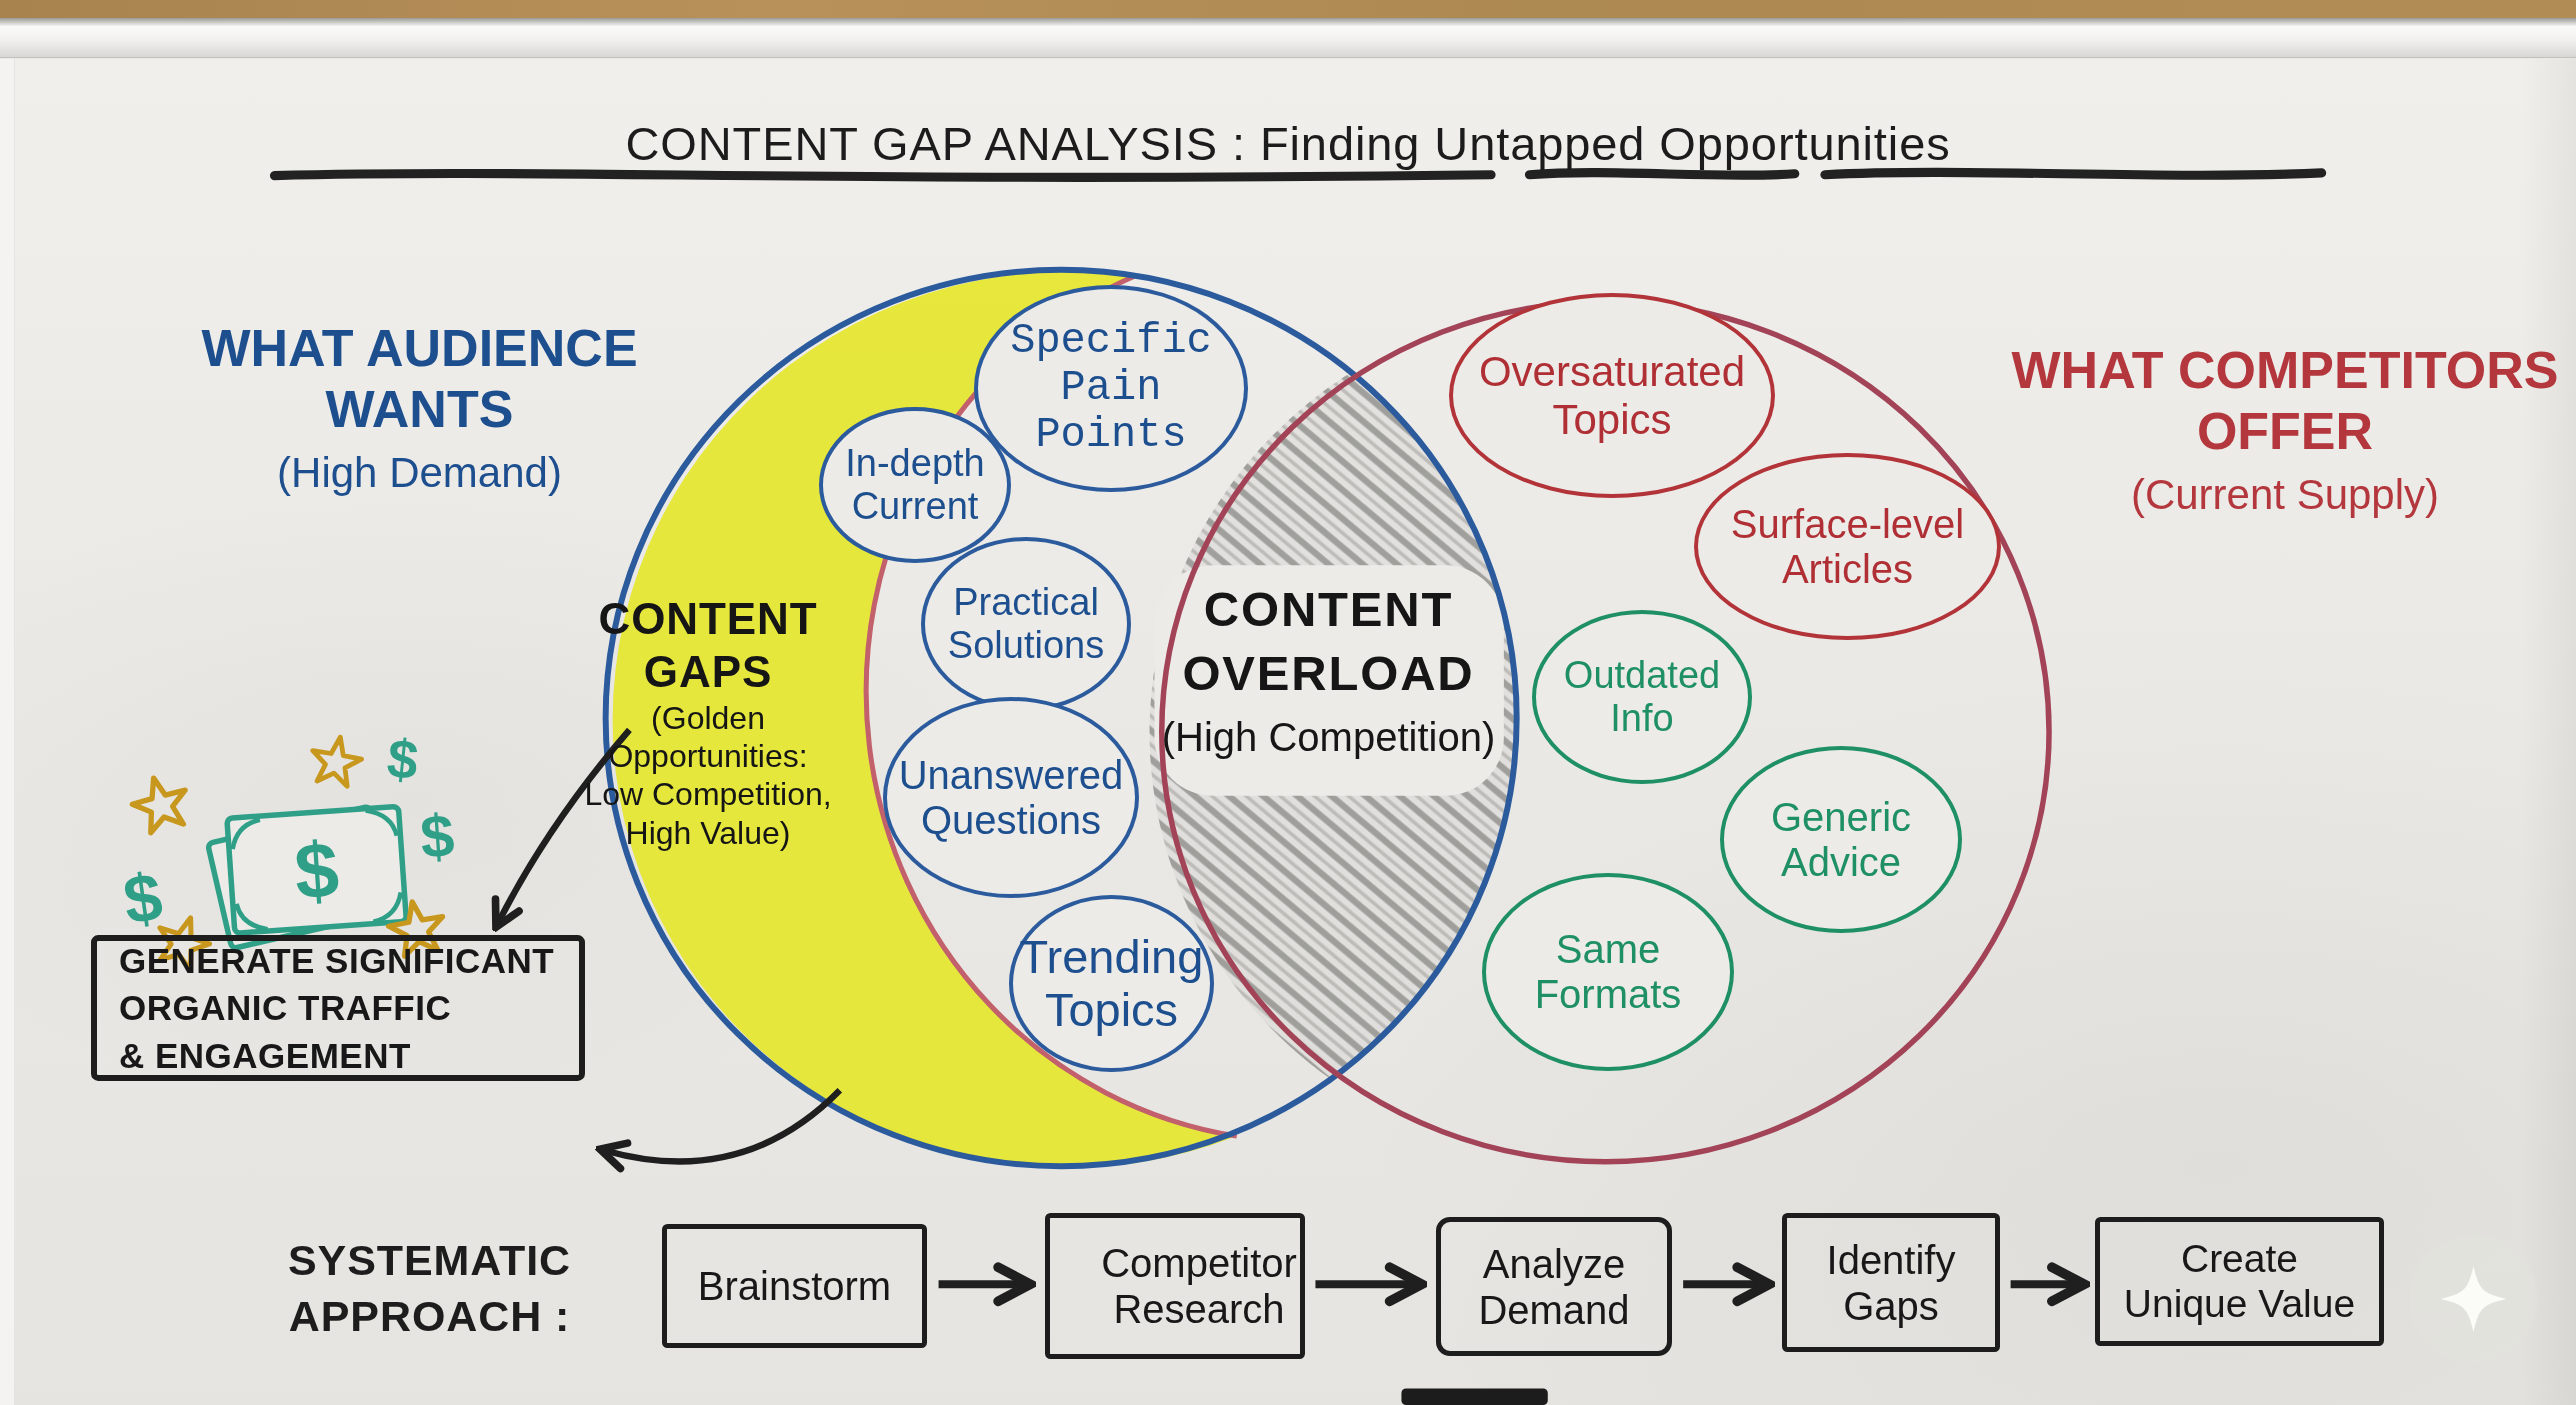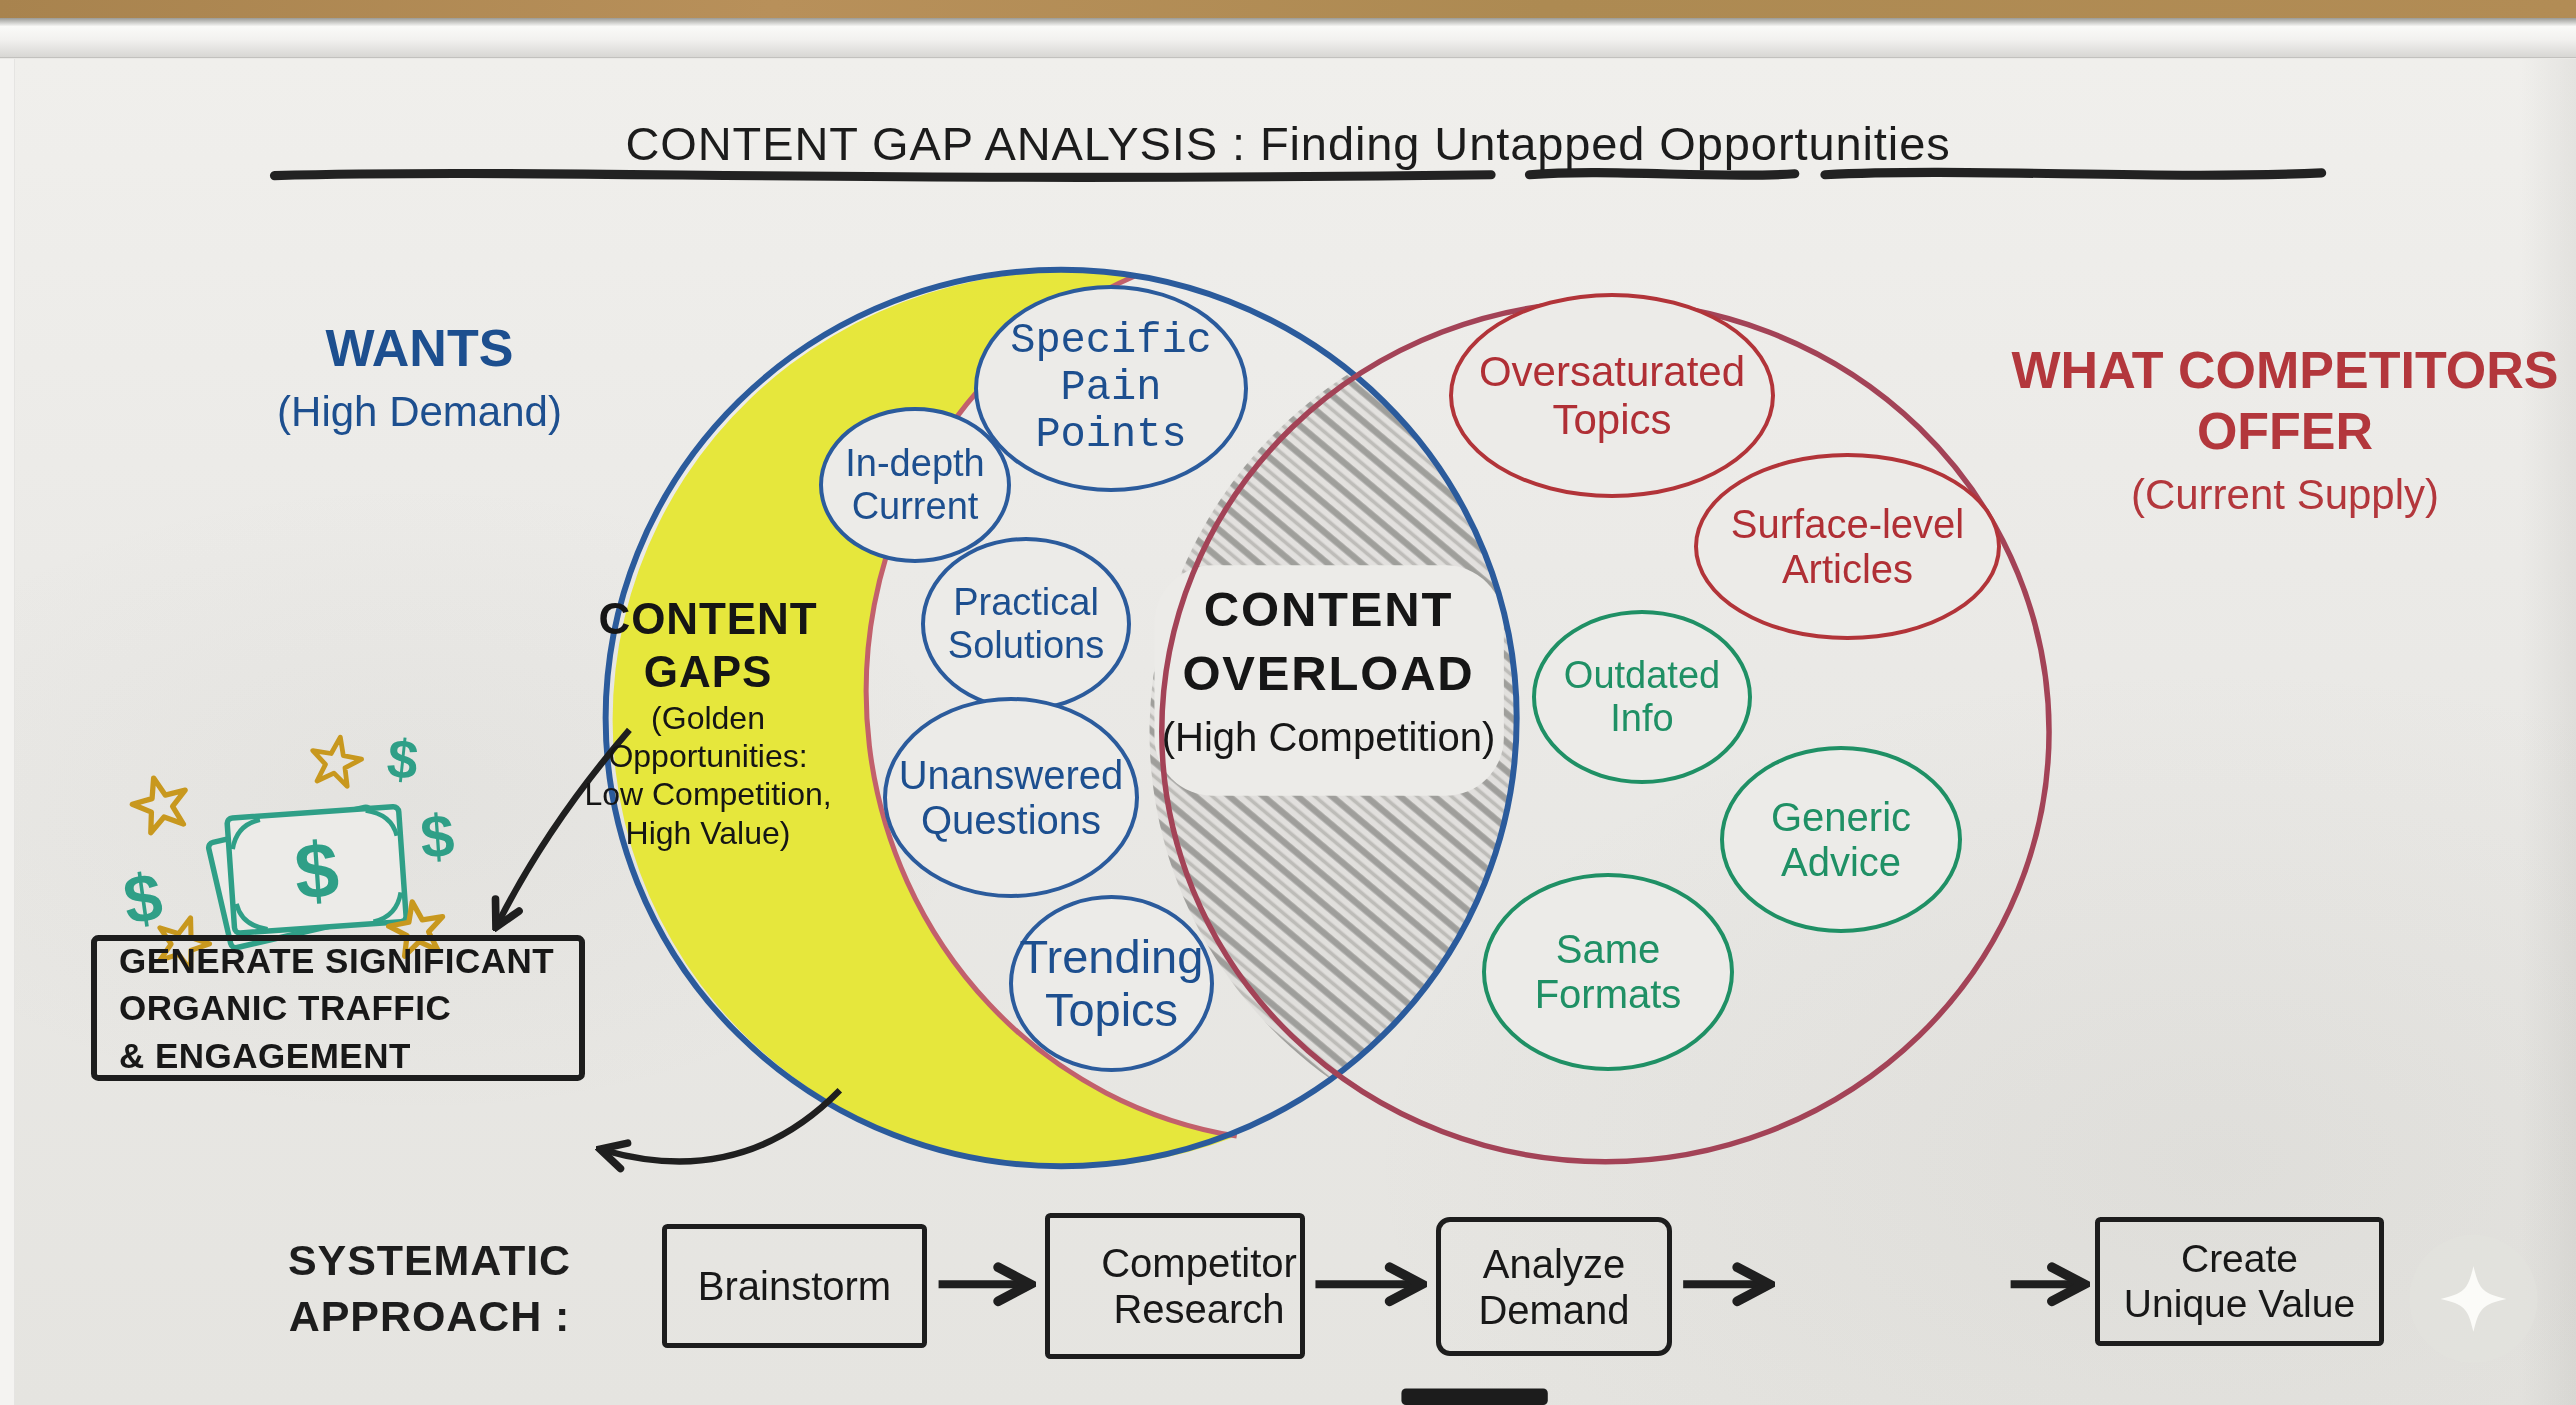--- a/index.html
+++ b/index.html
@@ -128,20 +128,21 @@
 
     <circle cx="2704" cy="1420" r="70" fill="#e3e2de" opacity="0.6"></circle>
     <path d="M 2704 1384 C 2710 1410 2714 1414 2740 1420 C 2714 1426 2710 1430 2704 1456 C 2698 1430 2694 1426 2668 1420 C 2694 1414 2698 1410 2704 1384 Z" fill="#fbfbf8"></path>
 
     <rect x="1532" y="1518" width="160" height="18" rx="5" fill="#1c1c1c"></rect>
   </svg>
 
   <div class="abs title">CONTENT GAP ANALYSIS : Finding Untapped Opportunities</div>
 
   <div class="abs biglabel audience">
+    <div class="l1">WHAT AUDIENCE</div>
     <div class="l2">WANTS</div>
     <div class="l3">(High Demand)</div>
   </div>
 
   <div class="abs biglabel competitors">
     <div class="l1">WHAT COMPETITORS</div>
     <div class="l2">OFFER</div>
     <div class="l3">(Current Supply)</div>
   </div>
 
@@ -217,19 +218,23 @@
     <div>Brainstorm</div>
   </div>
   <div class="abs step" style="left:1045px;top:1213px;width:260px;height:146px;padding-left:48px;">
     <div>Competitor</div>
     <div>Research</div>
   </div>
   <div class="abs step" style="left:1436px;top:1217px;width:236px;height:139px;border-radius:14px;">
     <div>Analyze</div>
     <div>Demand</div>
   </div>
+  <div class="abs step" style="left:1782px;top:1213px;width:218px;height:139px;">
+    <div>Identify</div>
+    <div>Gaps</div>
+  </div>
   <div class="abs step" style="left:2095px;top:1217px;width:289px;height:129px;font-size:39px;">
     <div>Create</div>
     <div>Unique Value</div>
   </div>
 
 </div>
 
 
 </body></html>

